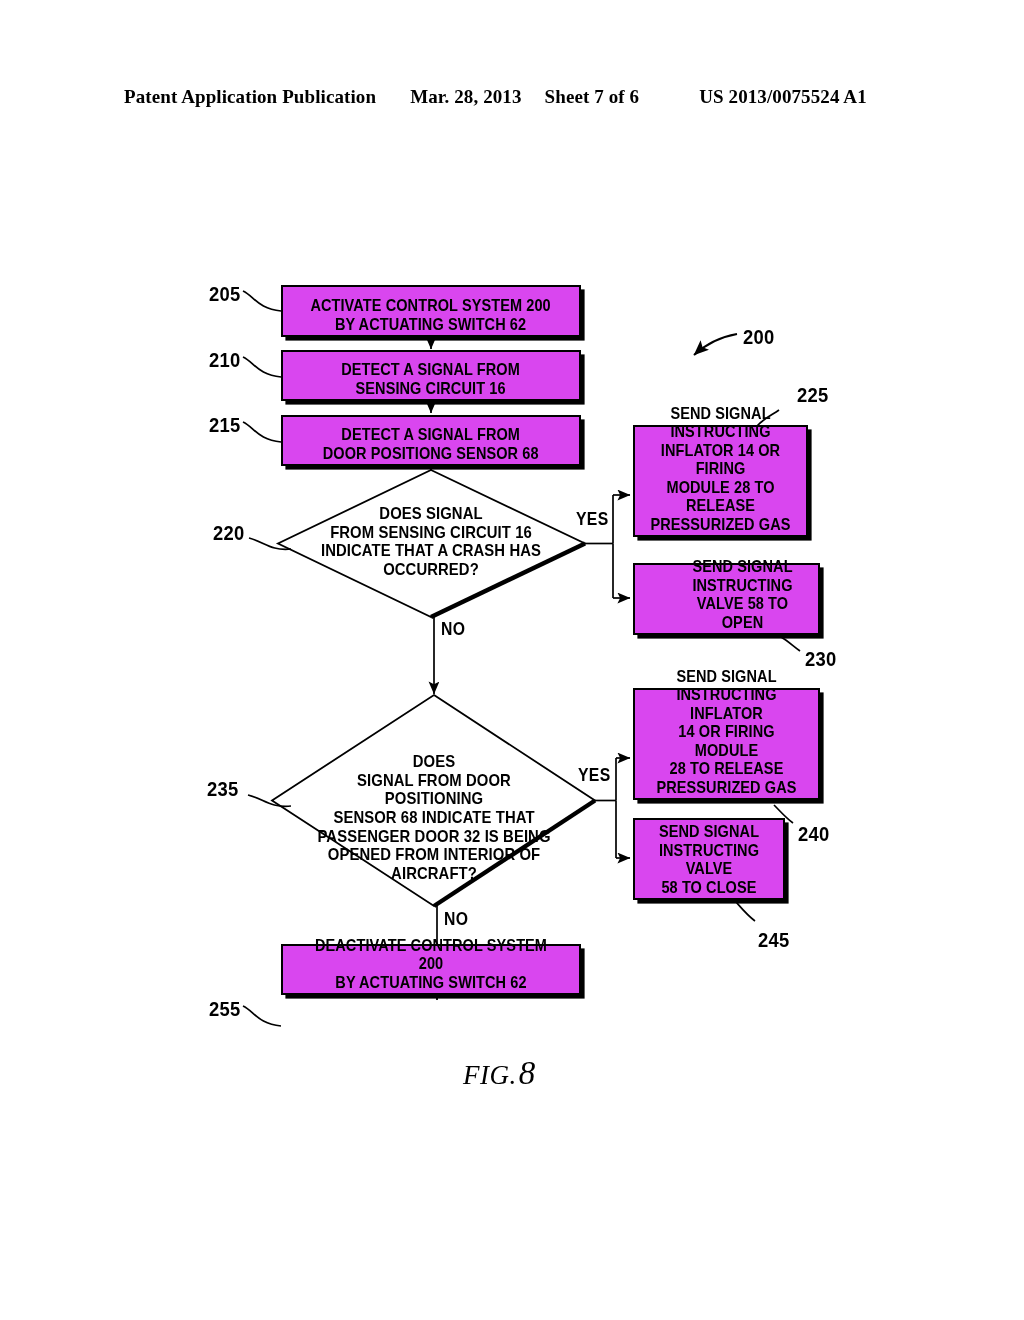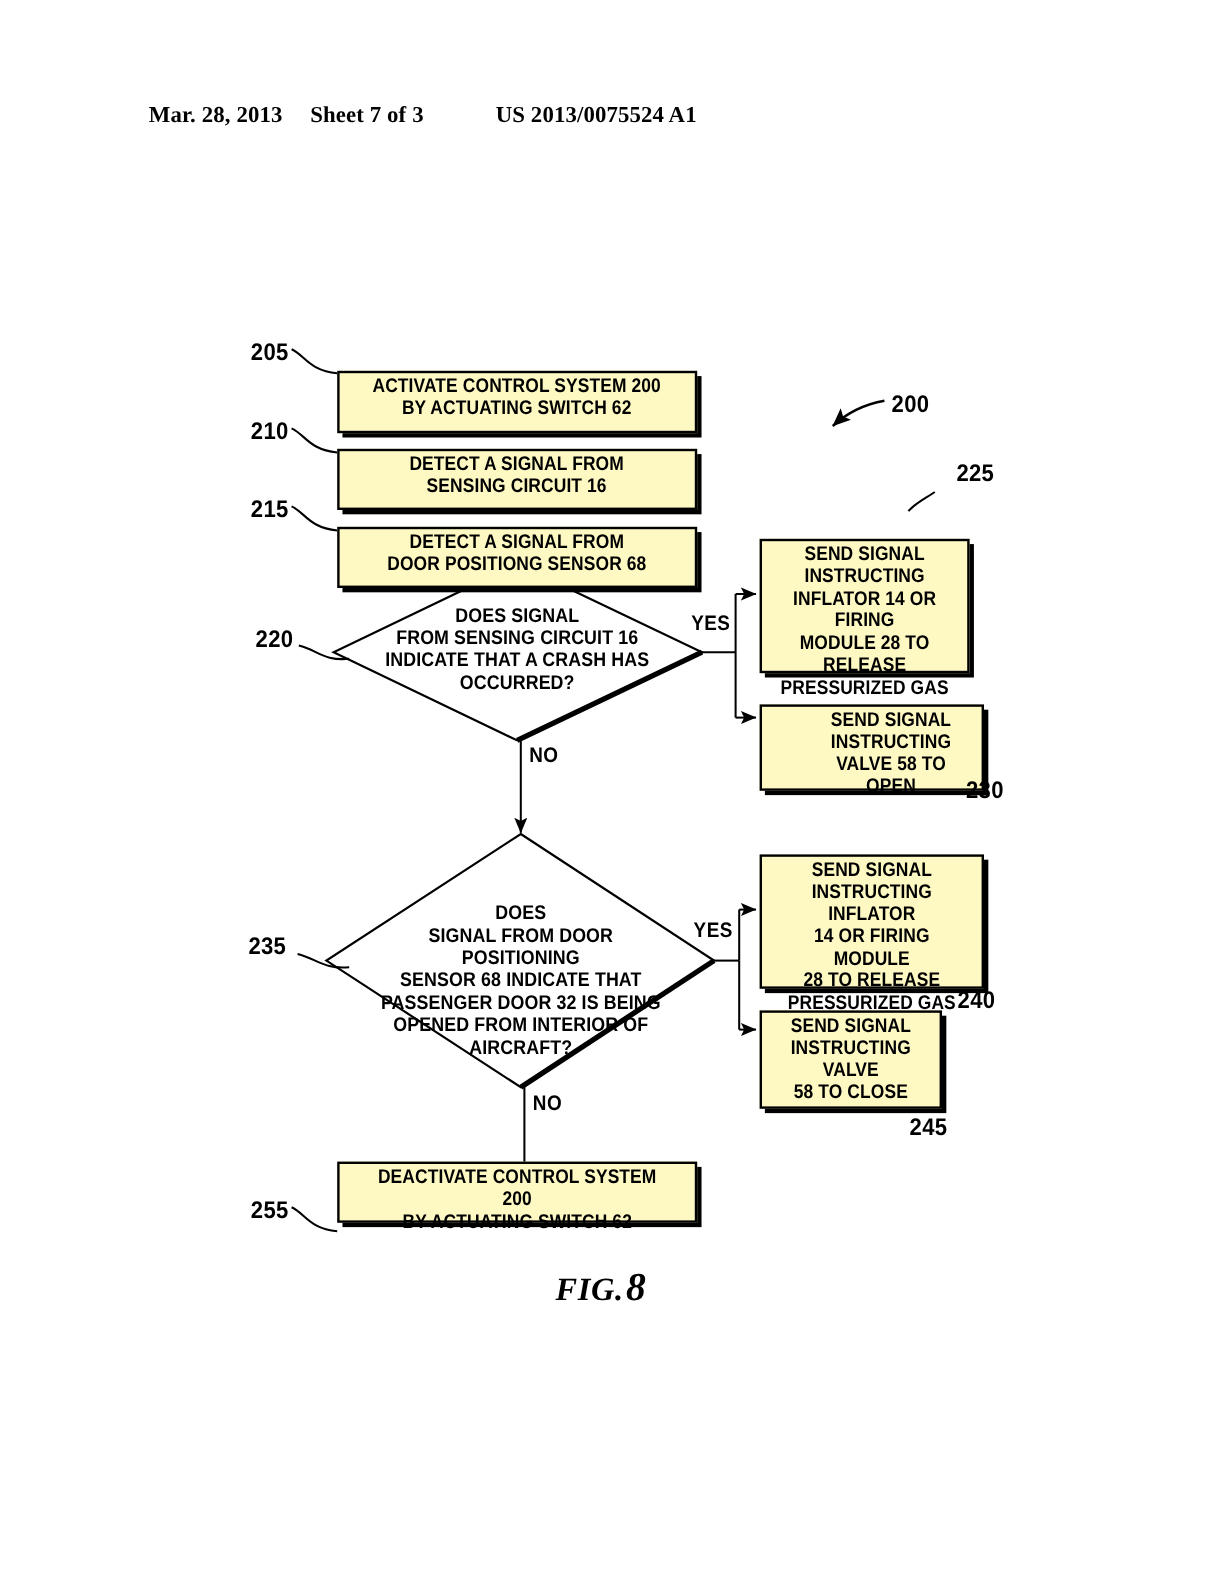--- a/index.html
+++ b/index.html
@@ -50,29 +50,28 @@
     left: 0;
     top: 0;
     width: 1024px;
     height: 1320px;
   }
 
   
   .pbox {
     position: absolute;
     box-sizing: border-box;
-    background: #fef9c3;
+    background: #d946ef;
     border: 2.2px solid #000000;
     box-shadow: 4px 4px 0 -0.4px #000000;
     display: flex;
-    align-items: flex-start;
+    align-items: flex-end;
     justify-content: center;
     text-align: center;
     padding: 2px 5px;
-    margin-top: 24px;
   }
   .pbox .btxt {
     font-family: "Liberation Sans Narrow", "Liberation Sans", sans-serif;
     font-weight: bold;
     font-size: 16.5px;
     line-height: 1.12;
     letter-spacing: 0.1px;
     transform: scaleX(0.88);
     transform-origin: center center;
     white-space: pre-line;
@@ -114,36 +113,37 @@
     white-space: nowrap;
   }
 
   
   #fig-caption {
     position: absolute;
     left: 463px;
     top: 1055px;
     font-family: "Liberation Serif", serif;
     font-style: italic;
-    font-weight: bold;
+    font-weight: normal;
     font-size: 27px;
     letter-spacing: 0.5px;
     white-space: nowrap;
   }
   #fig-caption .fignum {
     font-size: 33px;
     margin-left: 2px;
   }
 </style>
 </head>
 <body>
 
 <div id="page-header">
+  <span class="hdr-pub">Patent Application Publication</span>
   <span class="hdr-date">Mar. 28, 2013</span>
-  <span class="hdr-sheet">Sheet 7 of 3</span>
+  <span class="hdr-sheet">Sheet 7 of 6</span>
   <span class="hdr-num">US 2013/0075524 A1</span>
 </div>
 
 <div id="figure">
 
   <svg id="figure-svg" viewBox="0 0 1024 1320">
     <defs>
       <marker id="arrowSolid" markerWidth="9" markerHeight="9" refX="7.4" refY="3.2" orient="auto" markerUnits="strokeWidth">
         <path d="M0,0 L7.6,3.2 L0,6.4 L1.6,3.2 z" fill="#000"></path>
       </marker>

